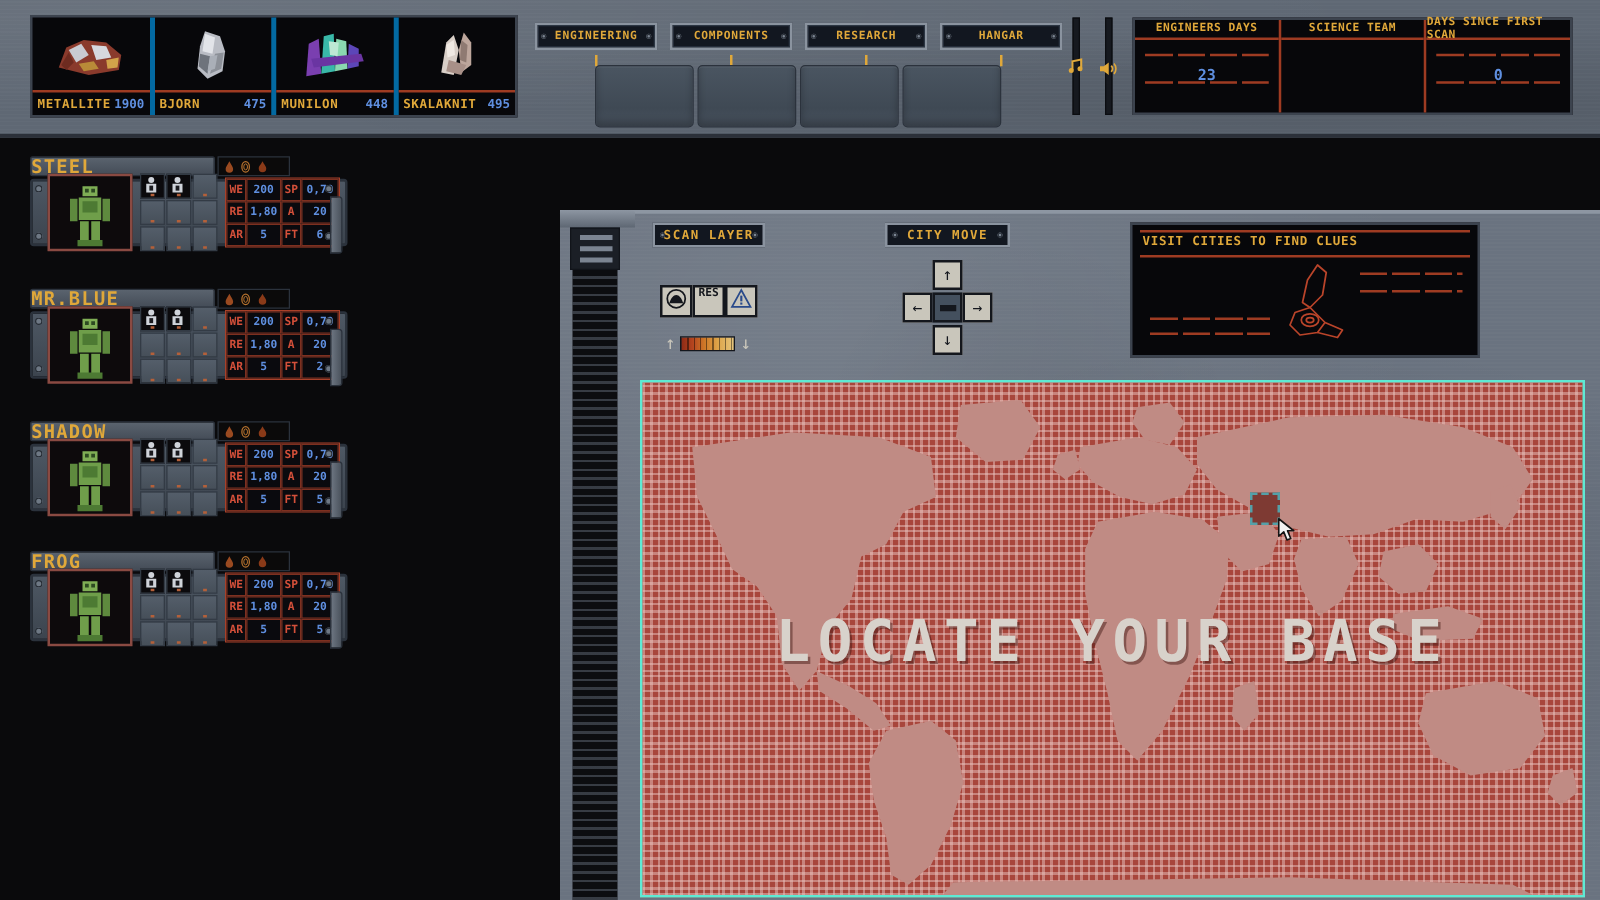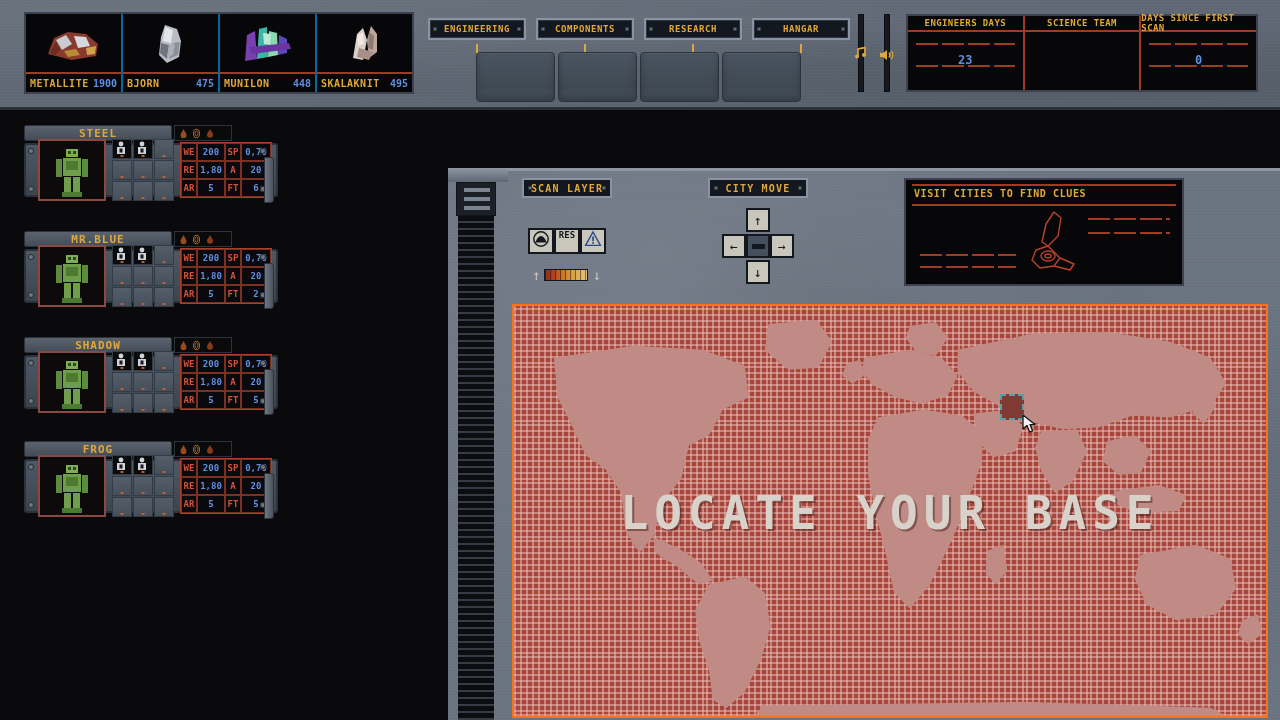--- a/index.html
+++ b/index.html
@@ -34,21 +34,21 @@
   }
 
   
   #resbar {
     position:absolute; left:24px; top:12px; width:390px; height:82px;
     background:#07070a; border:2px solid #3c434e;
     display:flex;
   }
   .res {
     flex:1; position:relative; display:flex; flex-direction:column;
-    border-right:2px solid #0369a1;
+    border-right:4px solid #0369a1;
   }
   .res:last-child { border-right:none; }
   .res-ico { flex:1; display:flex; align-items:center; justify-content:center; padding-top:2px; }
   .res-ico svg { display:block; }
   .res-foot {
     height:20px; border-top:2px solid #9e3b22;
     display:flex; align-items:center; justify-content:space-between;
     padding:0 4px;
   }
   .res-name { color:#e0a83a; font-size:10px; letter-spacing:.5px; font-weight:bold; }
@@ -102,21 +102,21 @@
   .stat-val { position:relative; color:#5f8fe0; font-size:12px; font-weight:bold; z-index:2; }
 
   
   .mech { position:absolute; left:24px; width:254px; }
   .mech-hd {
     height:16px; display:flex; align-items:center;
     background:linear-gradient(180deg,#5a636e,#444c57);
     border:1px solid #2b323c; border-radius:2px;
     width:148px; position:relative;
   }
-  .mech-name { flex:1; text-align:center; color:#e0a83a; font-size:11px; font-weight:bold; letter-spacing:1px; }
+  .mech-name { flex:1; color:#e0a83a; font-size:15px; font-weight:bold; letter-spacing:1px; }
   .mech-hdicons {
     position:absolute; left:150px; top:0; width:58px; height:16px;
     background:#0b0a0a; border:1px solid #2b323c;
     display:flex; align-items:center; gap:2px; padding:0 3px;
   }
   .hd-ico { width:11px; height:11px; }
   .mech-body {
     margin-top:2px; height:54px; position:relative;
     background:linear-gradient(180deg,#4e5864,#3c444e);
     border:2px solid #2b323c; border-radius:3px;
@@ -214,21 +214,21 @@
   .cd1 { left:14px; top:74px; width:96px; }
   .cd2 { left:14px; top:86px; width:96px; }
   .cd3 { left:182px; top:38px; width:82px; }
   .cd4 { left:182px; top:52px; width:82px; }
   #cluesvg { position:absolute; left:118px; top:30px; }
 
   
   #map {
     position:absolute; left:512px; top:304px; width:756px; height:414px;
     background:#a8463c;
-    border:2px solid #f97316; overflow:hidden;
+    border:2px solid #5eead4; overflow:hidden;
   }
   #mapgrid { position:absolute; inset:0;
     background-image:
       repeating-linear-gradient(90deg, rgba(230,190,185,.30) 0 2px, transparent 2px 6px),
       repeating-linear-gradient(0deg,  rgba(230,190,185,.30) 0 2px, transparent 2px 6px);
     background-size: 64px 100%, 100% 58px;
     background-repeat: repeat-x, repeat-y;
   }
   #mapgrid::before, #mapgrid::after { content:""; position:absolute; inset:0; }
   #mapgrid::before {

